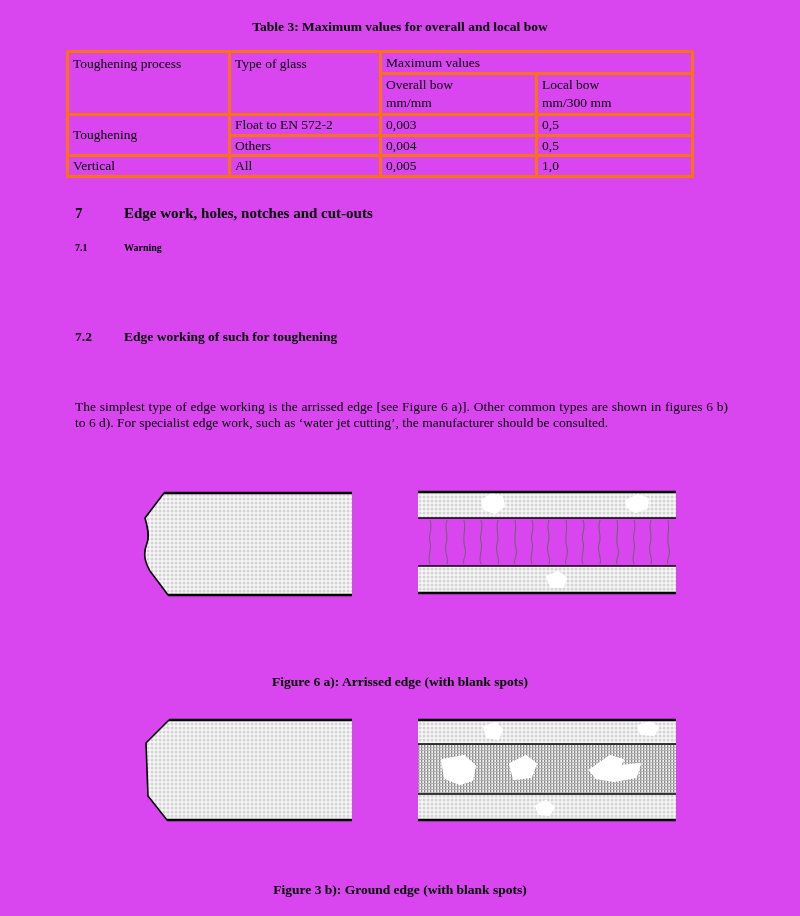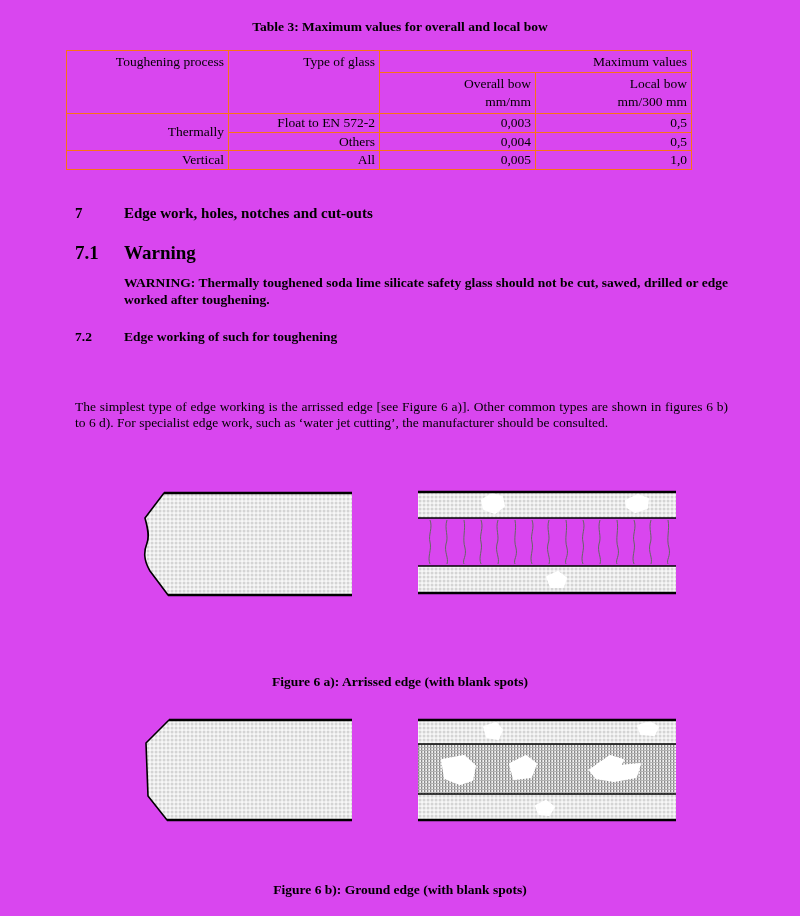--- a/index.html
+++ b/index.html
@@ -10,29 +10,29 @@
   }
   .tbl-title {
     position:absolute; top:19px; left:0; width:800px; text-align:center;
     font-weight:bold; font-size:13.5px;
   }
   table.t3 {
     position:absolute; top:50px; left:66px;
     border-collapse:collapse; table-layout:fixed;
   }
   .t3 th, .t3 td {
-    border:1px solid #f97316; font-size:13.5px; font-weight:normal;
-    text-align:right; vertical-align:middle; padding:0 4px; line-height:1.3;
+    border:3px solid #f97316; font-size:13.5px; font-weight:normal;
+    text-align:left; vertical-align:middle; padding:0 4px; line-height:1.3;
     overflow:hidden;
   }
   .t3 .vtop { vertical-align:top; padding-top:2px; }
   .hrow { position:absolute; left:75px; width:660px; display:flex; font-weight:bold; }
   .hnum { width:49px; flex:0 0 49px; }
   .h7  { top:205px; font-size:15px; }
-  .h71 { top:242px; font-size:19px; }
+  .h71 { top:242px; font-size:10px; }
   .h72 { top:329px; font-size:13.5px; }
   .warning {
     position:absolute; left:124px; top:275px; width:604px;
     font-weight:bold; font-size:13.5px; text-align:justify; line-height:1.25;
   }
   .bodyp {
     position:absolute; left:75px; width:653px;
     font-size:13.5px; text-align:justify; line-height:1.22;
   }
   .p1 { top:362px; }
@@ -67,21 +67,21 @@
         <tr style="height:22px">
       <th class="vtop" rowspan="2">Toughening process</th>
       <th class="vtop" rowspan="2">Type of glass</th>
       <th colspan="2">Maximum values</th>
     </tr>
     <tr style="height:41px">
       <th><span>Overall bow</span><br><span>mm/mm</span></th>
       <th><span>Local bow</span><br><span>mm/300 mm</span></th>
     </tr>
     <tr style="height:18px">
-      <td rowspan="2">Thermally</td>
+      <td rowspan="2">Toughening</td>
       <td>Float to EN 572-2</td>
       <td>0,003</td>
       <td>0,5</td>
     </tr>
     <tr style="height:18px">
       <td>Others</td>
       <td>0,004</td>
       <td>0,5</td>
     </tr>
     <tr style="height:18px">
@@ -94,21 +94,20 @@
     </table>
 
   <div class="hrow h7">
     <span class="hnum">7</span>
     <span>Edge work, holes, notches and cut-outs</span>
   </div>
   <div class="hrow h71">
     <span class="hnum">7.1</span>
     <span>Warning</span>
   </div>
-  <div class="warning">WARNING: Thermally toughened soda lime silicate safety glass should not be cut, sawed, drilled or edge worked after toughening.</div>
   <div class="hrow h72">
     <span class="hnum">7.2</span>
     <span>Edge working of such for toughening</span>
   </div>
 
   <div class="bodyp p2">The simplest type of edge working is the arrissed edge [see Figure 6 a)].  Other common types are shown in figures 6 b) to 6 d).  For specialist edge work, such as ‘water jet cutting’, the manufacturer should be consulted.</div>
 
   <svg class="figsvg fig6aL" width="210" height="110">
     <defs>
       <pattern id="pgrid" width="4" height="4" patternUnits="userSpaceOnUse">
@@ -181,15 +180,15 @@
       <path d="M92 50 L108 42 L118 50 L113 63 L96 65 Z"></path>
       <path d="M172 56 L192 42 L205 46 L202 52 L222 50 L218 63 L196 67 L178 64 Z"></path>
       <path d="M118 92 L128 87 L136 93 L131 101 L121 100 Z"></path>
     </g>
     <line x1="0" y1="6" x2="258" y2="6" stroke="#000" stroke-width="2.4"></line>
     <line x1="0" y1="30" x2="258" y2="30" stroke="#000" stroke-width="1.6"></line>
     <line x1="0" y1="80" x2="258" y2="80" stroke="#000" stroke-width="1.6"></line>
     <line x1="0" y1="106" x2="258" y2="106" stroke="#000" stroke-width="2.4"></line>
   </svg>
 
-  <div class="figcap capB">Figure 6 b): Ground edge (with blank spots)</div>
+  <div class="figcap capB">Figure 3 b): Ground edge (with blank spots)</div>
 
 </div>
 
 </body></html>

